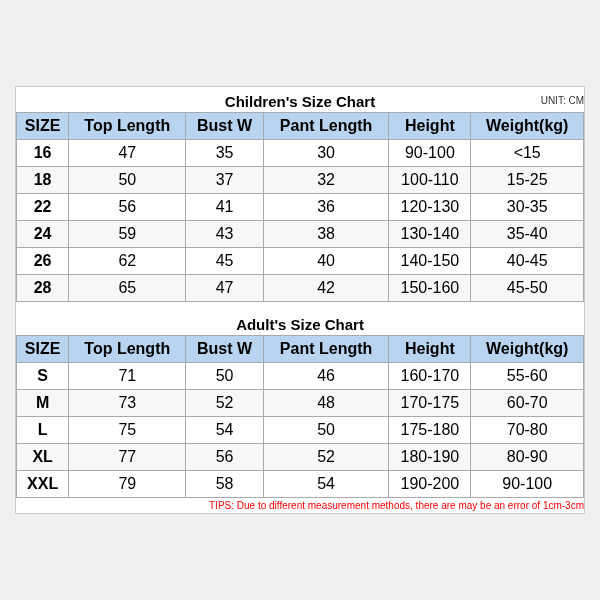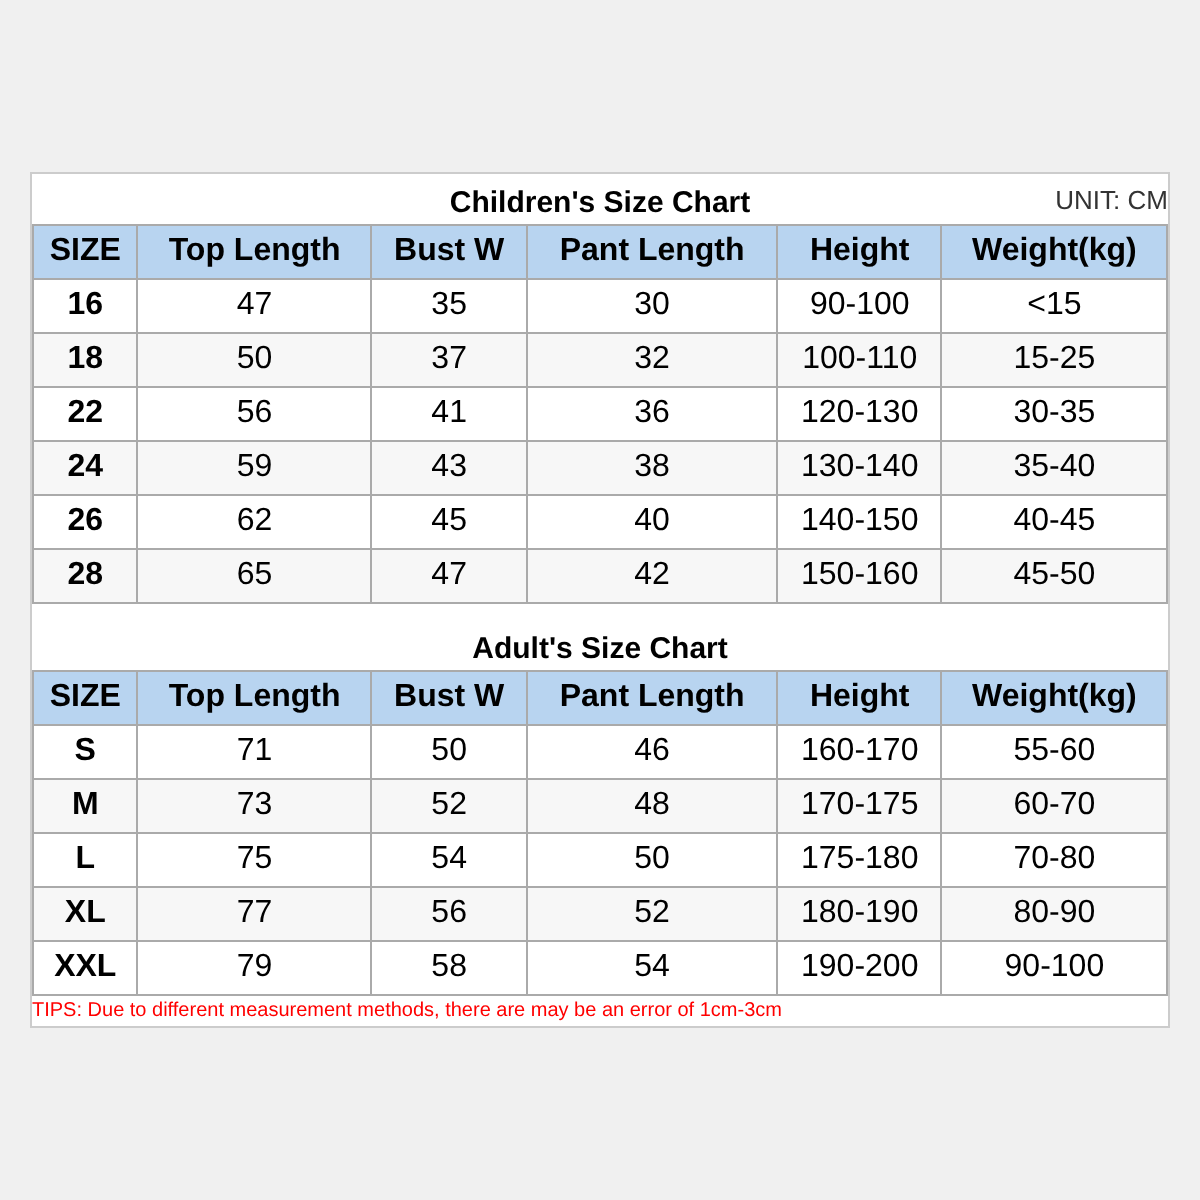--- a/index.html
+++ b/index.html
@@ -22,21 +22,21 @@
       font-size: 15px;
       font-weight: bold;
       padding: 6px 0 2px 0;
       position: relative;
     }
     .unit-label {
       position: absolute;
       right: 0;
       top: 50%;
       transform: translateY(-50%);
-      font-size: 13px;
+      font-size: 10px;
       font-weight: normal;
       color: #333;
     }
     table {
       width: 100%;
       border-collapse: collapse;
       font-size: 16px;
     }
     th, td {
       border: 1px solid #aaa;
@@ -51,21 +51,21 @@
     tbody tr:nth-child(odd) {
       background-color: #fff;
     }
     tbody tr:nth-child(even) {
       background-color: #f7f7f7;
     }
     tbody td:first-child {
       font-weight: bold;
     }
     .tips {
-      text-align: left;
+      text-align: right;
       font-size: 10px;
       color: red;
       margin-top: 0;
       padding: 2px 0;
     }
     .section-gap {
       height: 8px;
     }
   </style>
 </head>

